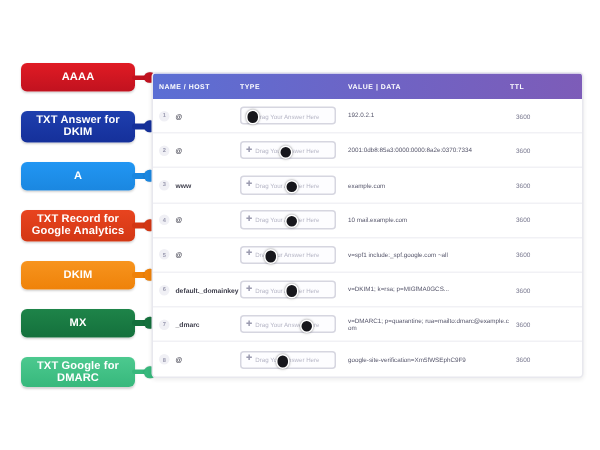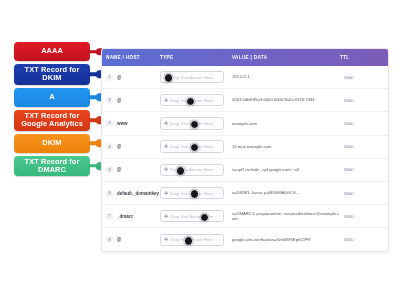--- a/index.html
+++ b/index.html
@@ -20,21 +20,21 @@
   }
 
   
   #cards {
     position: absolute;
     left: 14px;
     top: 42px;
     width: 84px;
     display: flex;
     flex-direction: column;
-    gap: 3px;
+    gap: 13px;
   }
 
   .card-row {
     position: relative;
     display: flex;
     align-items: center;
   }
 
   .card {
     width: 76px;
@@ -192,41 +192,46 @@
 
 <div id="app">
 
   <div id="cards">
       <div class="card-row">
         <div class="card" style="background: linear-gradient(rgb(224, 27, 36), rgb(193, 18, 31));">AAAA</div>
         <div class="card-stub" style="background: rgb(193, 18, 31);"></div>
         <div class="card-dot" style="background: rgb(193, 18, 31);"></div>
       </div>
       <div class="card-row">
-        <div class="card" style="background: linear-gradient(rgb(30, 63, 174), rgb(21, 48, 154));">TXT Record for DKIM</div>
+        <div class="card" style="background: linear-gradient(rgb(30, 63, 174), rgb(21, 48, 154));">TXT Answer for DKIM</div>
         <div class="card-stub" style="background: rgb(21, 48, 154);"></div>
         <div class="card-dot" style="background: rgb(21, 48, 154);"></div>
       </div>
       <div class="card-row">
         <div class="card" style="background: linear-gradient(rgb(33, 150, 243), rgb(27, 135, 224));">A</div>
         <div class="card-stub" style="background: rgb(27, 135, 224);"></div>
         <div class="card-dot" style="background: rgb(27, 135, 224);"></div>
       </div>
       <div class="card-row">
         <div class="card" style="background: linear-gradient(rgb(232, 68, 31), rgb(211, 55, 20));">TXT Record for Google Analytics</div>
         <div class="card-stub" style="background: rgb(211, 55, 20);"></div>
         <div class="card-dot" style="background: rgb(211, 55, 20);"></div>
       </div>
       <div class="card-row">
         <div class="card" style="background: linear-gradient(rgb(247, 148, 30), rgb(239, 130, 9));">DKIM</div>
         <div class="card-stub" style="background: rgb(239, 130, 9);"></div>
         <div class="card-dot" style="background: rgb(239, 130, 9);"></div>
       </div>
       <div class="card-row">
-        <div class="card" style="background: linear-gradient(rgb(76, 201, 143), rgb(55, 184, 124));">TXT Record for DMARC</div>
+        <div class="card" style="background: linear-gradient(rgb(30, 132, 73), rgb(20, 112, 60));">MX</div>
+        <div class="card-stub" style="background: rgb(20, 112, 60);"></div>
+        <div class="card-dot" style="background: rgb(20, 112, 60);"></div>
+      </div>
+      <div class="card-row">
+        <div class="card" style="background: linear-gradient(rgb(76, 201, 143), rgb(55, 184, 124));">TXT Google for DMARC</div>
         <div class="card-stub" style="background: rgb(55, 184, 124);"></div>
         <div class="card-dot" style="background: rgb(55, 184, 124);"></div>
       </div>
     </div>
 
   <div id="table-panel">
     <div id="table-header">
       <div class="col-name">NAME / HOST</div>
       <div class="col-type">TYPE</div>
       <div class="col-value">VALUE | DATA</div>

